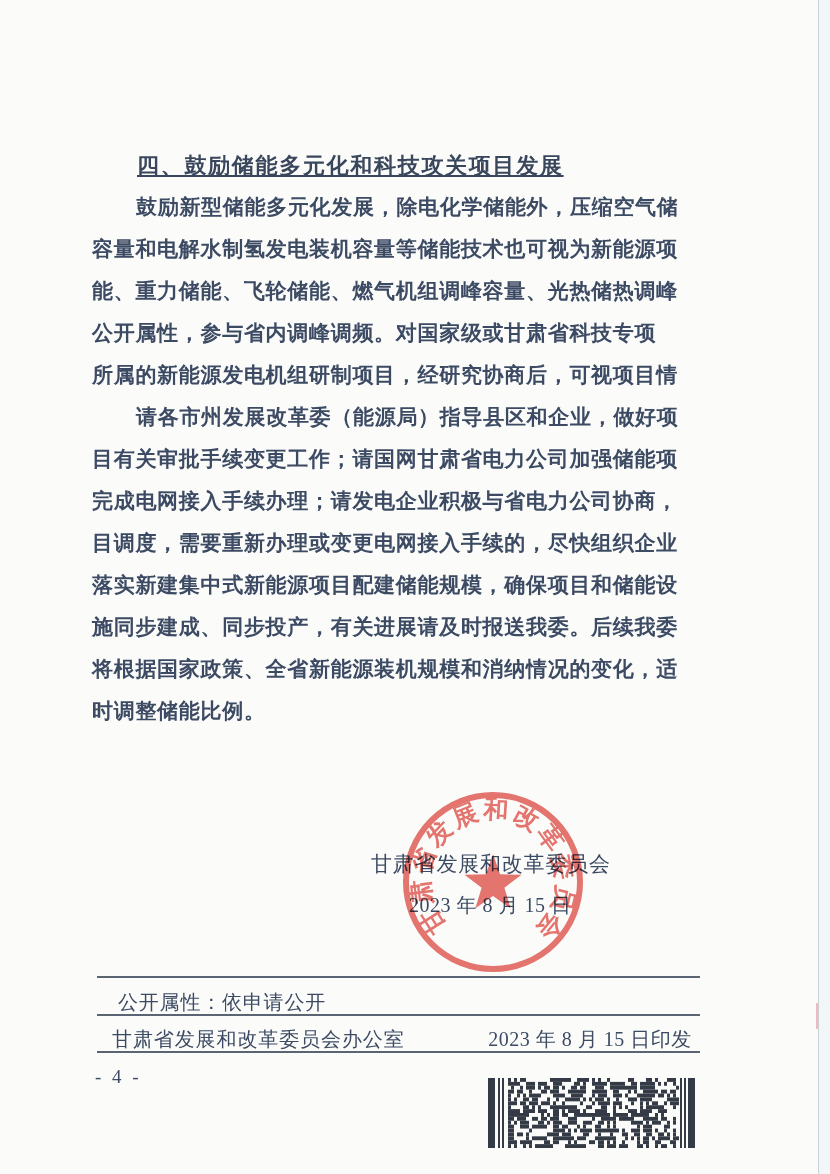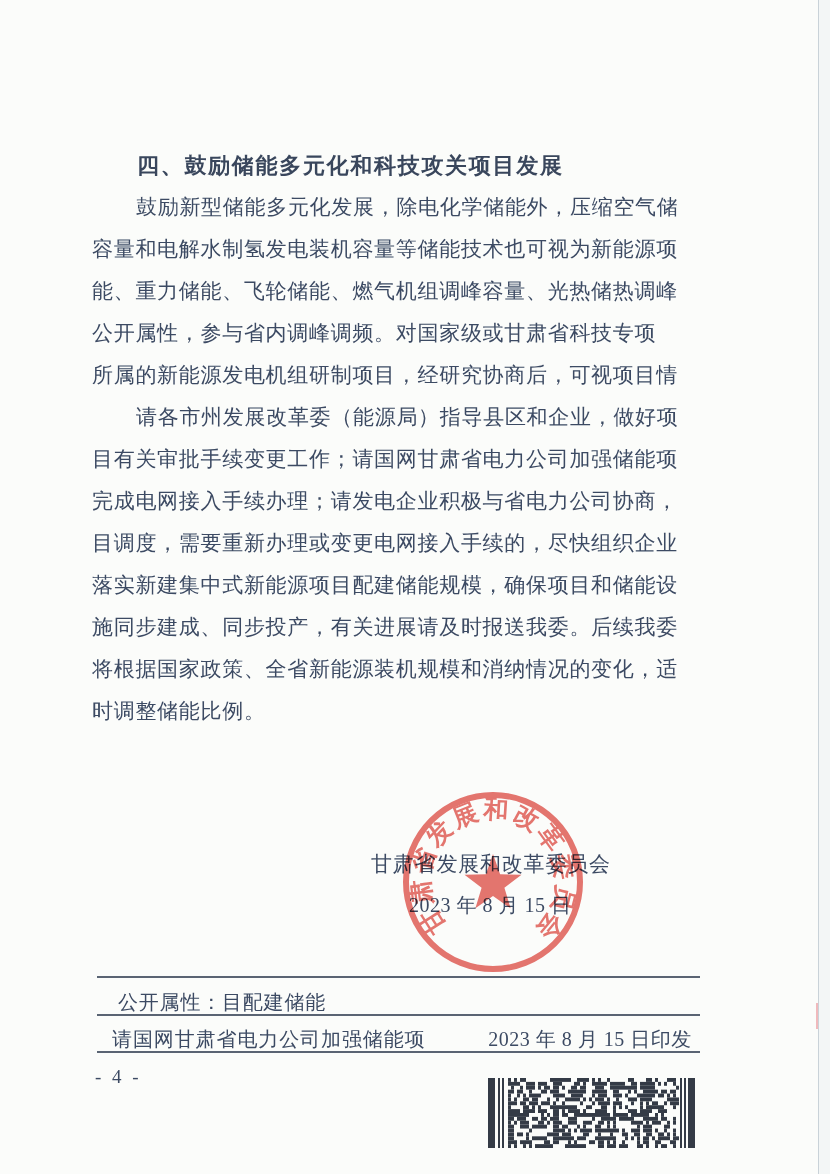--- a/index.html
+++ b/index.html
@@ -10,23 +10,23 @@
   html,body{width:830px;height:1174px;}
   body{font-family:"Liberation Serif", serif; background:var(--outside); position:relative; overflow:hidden;}
   .page{
     position:absolute; left:0; top:0; width:819px; height:1174px;
     background:var(--paper); border-right:1px solid var(--edge);
   }
   .outside-strip{position:absolute; right:0; top:0; width:11px; height:1174px; background:var(--outside);}
   .doc-heading{
     position:absolute; left:137px; top:151px;
     font-family:"Liberation Sans", sans-serif; font-weight:bold;
-    font-size:22px; letter-spacing:1.7px; color:var(--heading-ink); white-space:nowrap;
-  }
-  .body-lines{position:absolute; left:92px; top:186px; width:620px;}
+    font-size:22px; letter-spacing:1.7px; color:var(--heading-ink); white-space:nowrap;text-decoration:underline;
+  }
+  .body-lines{position:absolute; left:92px; top:186px; width:620px;font-weight:bold;}
   .body-line{
     height:42px; line-height:42px; font-size:21px; letter-spacing:0.7px;
     color:var(--ink); white-space:nowrap;
   }
   .body-line.indent{padding-left:44px;}
   .signature-org{
     position:absolute; left:371px; top:850px; font-size:21px; letter-spacing:0.8px;
     color:var(--ink); white-space:nowrap;
   }
   .signature-date{
@@ -88,23 +88,23 @@
     <circle cx="100" cy="100" r="87" fill="none" stroke="#e25750" stroke-width="6"></circle>
     <path id="sealArc" fill="none" d="M 55.8 146.3 A 64 64 0 1 1 144.2 146.3"></path>
     <text font-size="25" fill="#e25750" letter-spacing="3" font-family="Liberation Serif, serif" font-weight="bold">
       <textPath href="#sealArc" startOffset="2">甘肃省发展和改革委员会</textPath>
     </text>
     <path fill="#e25750" d="M100 72 L107.1 92.3 L128.5 92.7 L111.4 105.7 L117.6 126.3
              L100 114 L82.4 126.3 L88.6 105.7 L71.5 92.7 L92.9 92.3 Z"></path>
   </svg>
 
   <div class="rule rule-1"></div>
-  <div class="footer-attr">公开属性：目配建储能</div>
+  <div class="footer-attr">公开属性：依申请公开</div>
   <div class="rule rule-2"></div>
-  <div class="footer-issuer">请国网甘肃省电力公司加强储能项</div>
+  <div class="footer-issuer">甘肃省发展和改革委员会办公室</div>
   <div class="footer-printdate">2023 年 8 月 15 日印发</div>
   <div class="rule rule-3"></div>
 
   <div class="page-number">- 4 -</div>
 
   <svg class="barcode" id="barcode-svg" viewBox="0 0 207 70" xmlns="http://www.w3.org/2000/svg">
       <rect x="0" y="0" width="7" height="70" fill="#343b46"></rect>
       <rect x="10" y="0" width="2" height="70" fill="#343b46"></rect>
       <rect x="14" y="0" width="2" height="70" fill="#343b46"></rect>
       <rect x="200" y="0" width="7" height="70" fill="#343b46"></rect>

